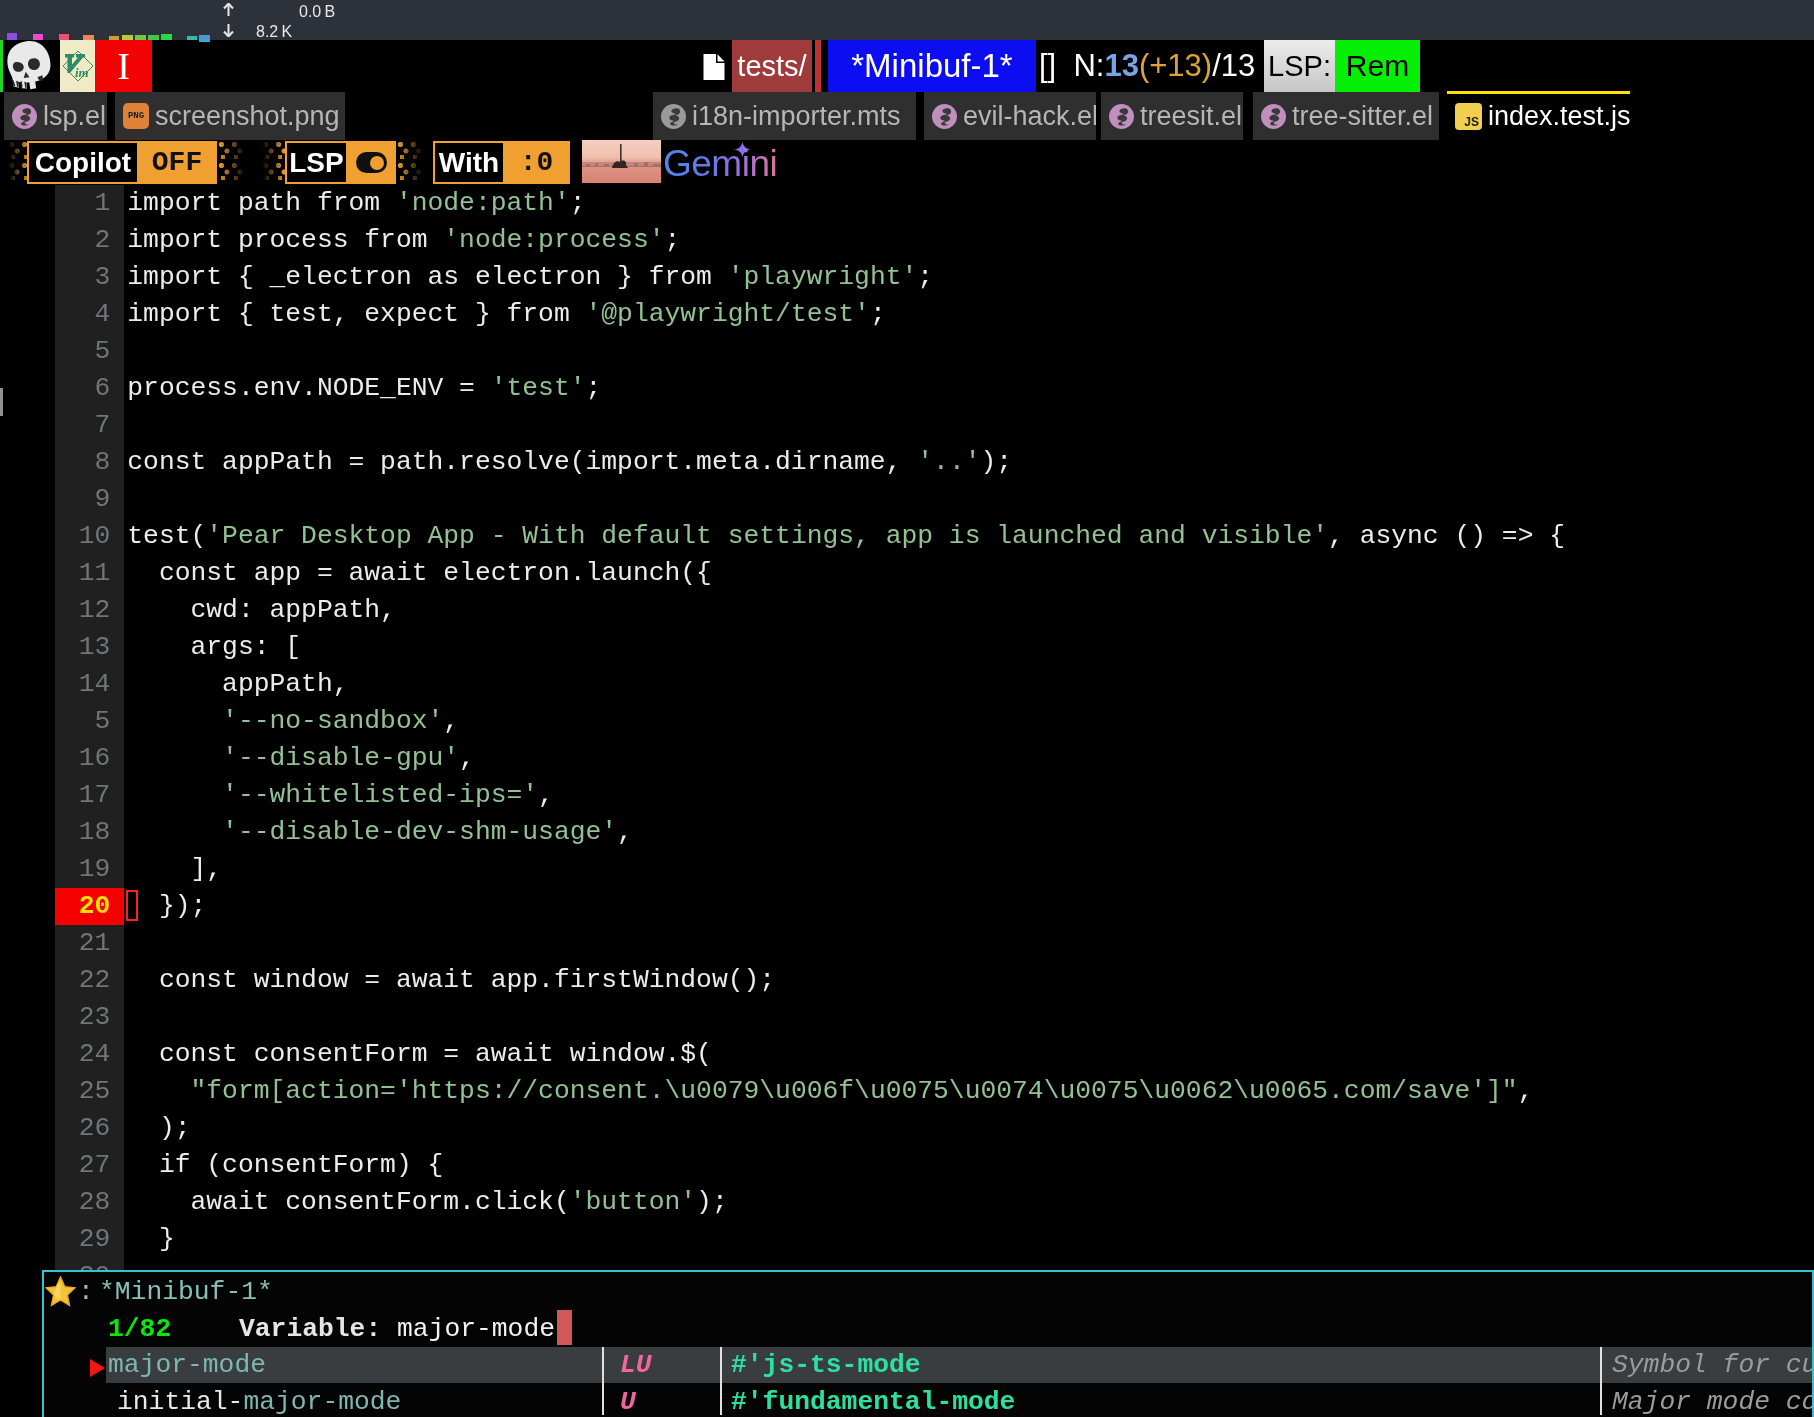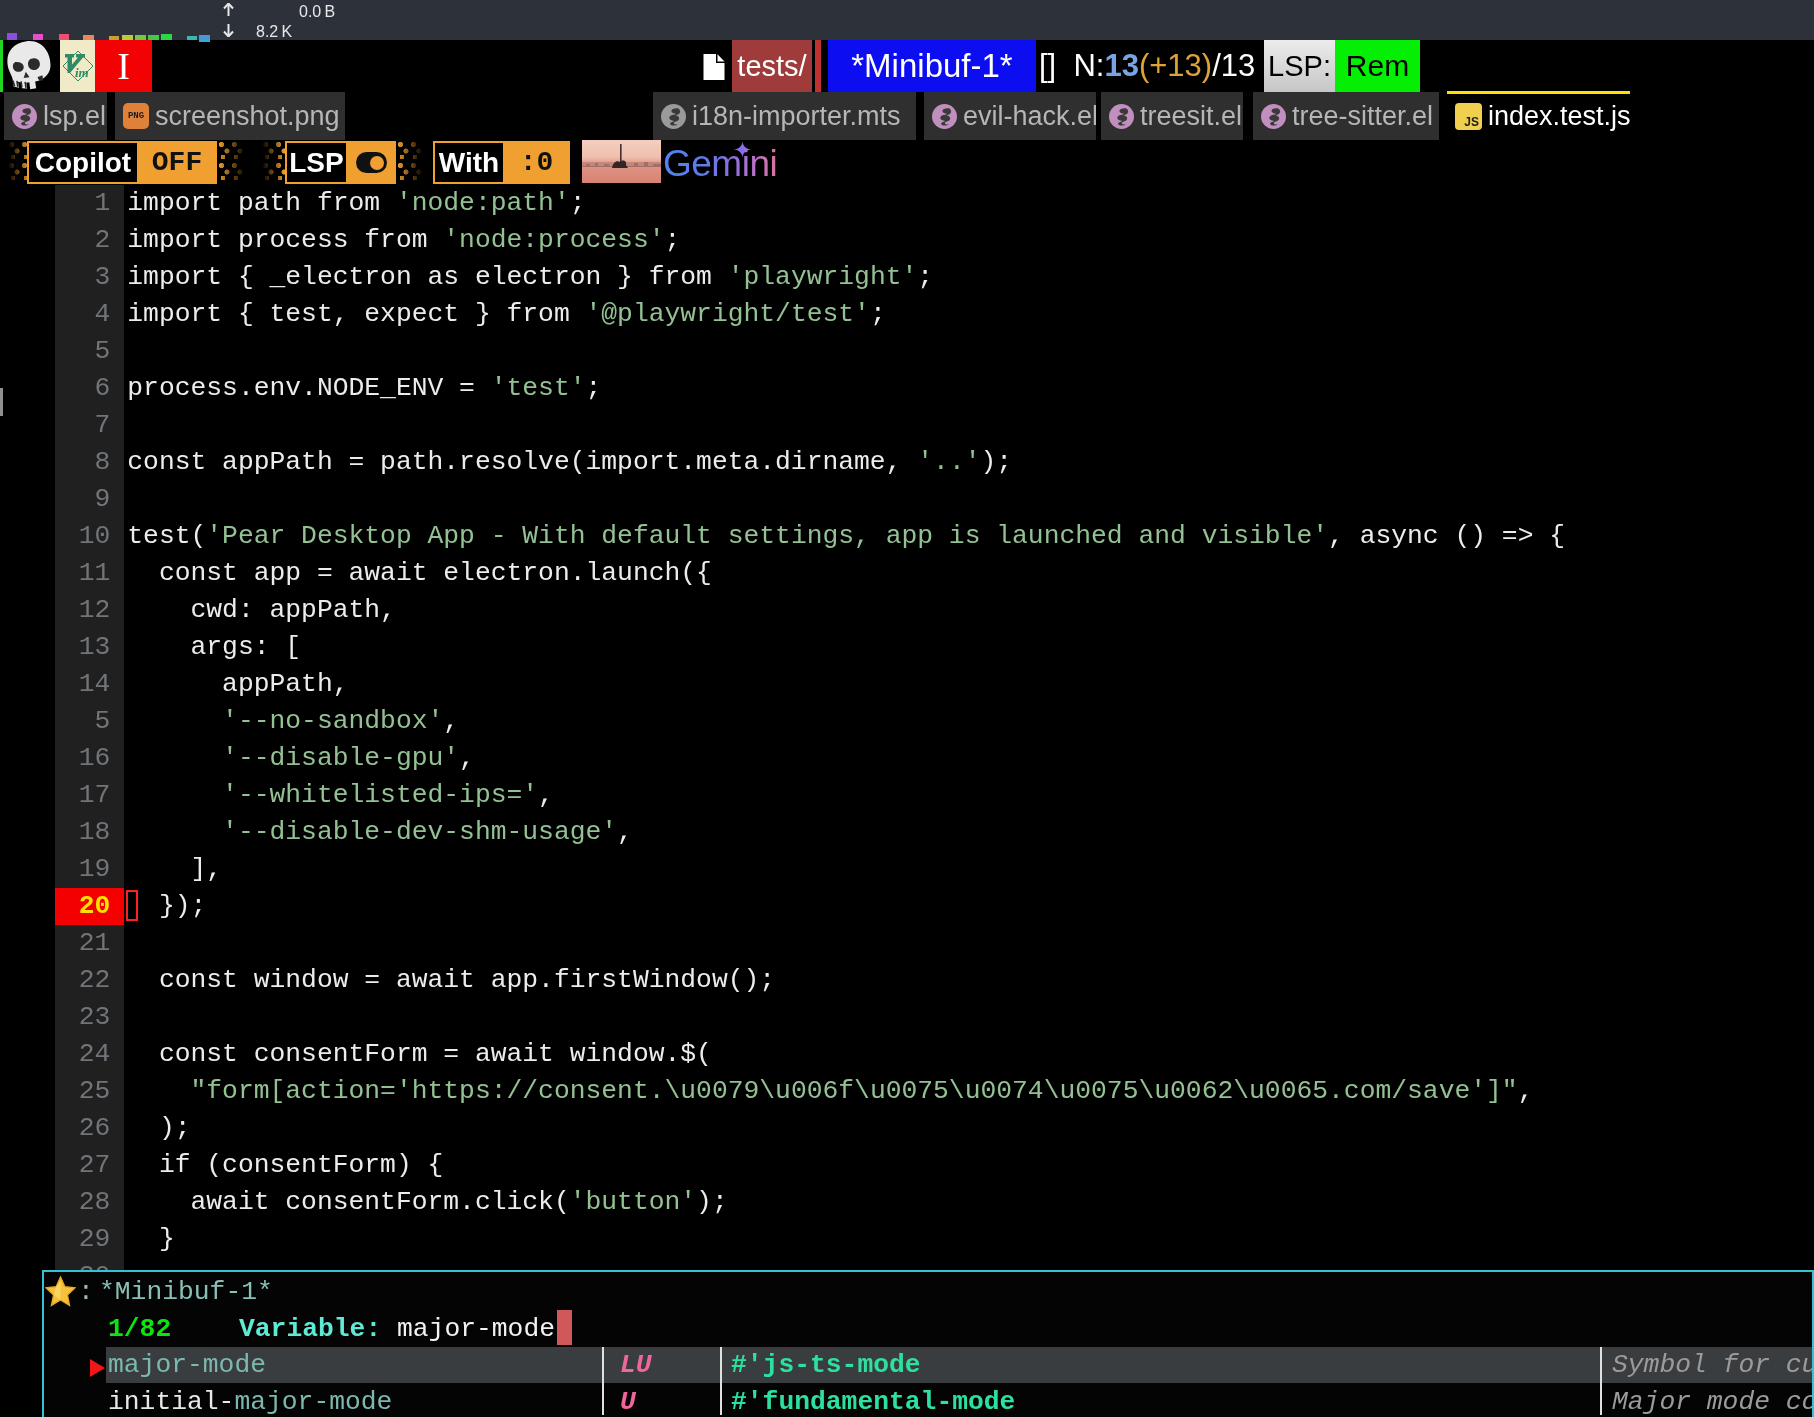--- a/index.html
+++ b/index.html
@@ -231,33 +231,33 @@
   <div class="abs" style="left:0; top:388px; width:3px; height:28px; background:#909090;"></div>
 
   <div id="popup" class="abs" style="overflow:hidden;">
     <svg class="abs" style="left:1px; top:4px;" width="31" height="31" viewBox="0 0 31 31">
       <path d="M15.5 1 L19.8 10.7 L30 11.8 L22.4 18.9 L24.5 29.4 L15.5 24 L6.5 29.4 L8.6 18.9 L1 11.8 L11.2 10.7 Z" fill="#f5c33b" stroke="#e8a820" stroke-width="1.4"></path>
       <path d="M15.5 5 L15.5 24 L8.6 18.9 L11.2 10.7 Z" fill="#fbd96a" opacity="0.8"></path>
     </svg>
     <div class="prow" style="left:34px; top:2px; line-height:37px; color:#9fb8b4;">:</div>
     <div class="prow" style="left:55px; top:2px; line-height:37px; color:#88c0b8;">*Minibuf-1*</div>
     <div class="prow" style="left:64px; top:39px; line-height:37px;"><b style="color:#0ce60c;">1/82</b></div>
-    <div class="prow" style="left:195px; top:39px; line-height:37px;"><b style="color:#5eead4;">Variable: </b><span style="color:#f2f2f2;">major-mode</span></div>
+    <div class="prow" style="left:195px; top:39px; line-height:37px;"><b style="color:#e5e5e5;">Variable: </b><span style="color:#f2f2f2;">major-mode</span></div>
     <div class="abs" style="left:513px; top:38px; width:15px; height:35px; background:#d05858;"></div>
 
     <div class="abs" style="left:62px; top:75px; width:1708px; height:36px; background:#3a3d3f;"></div>
     <div class="abs" style="left:46px; top:87px; width:0; height:0; border-left:15.5px solid #f21616; border-top:9.3px solid transparent; border-bottom:9.3px solid transparent;"></div>
     <div class="abs" style="left:558px; top:75px; width:2px; height:68px; background:#e0e0e0;"></div>
     <div class="abs" style="left:676px; top:75px; width:2px; height:68px; background:#e0e0e0;"></div>
     <div class="abs" style="left:1556px; top:75px; width:2px; height:68px; background:#e0e0e0;"></div>
 
     <div class="prow" style="left:64px; top:75px; line-height:36px; color:#7db8b0;">major-mode</div>
     <div class="prow" style="left:576px; top:75px; line-height:36px;"><b><i style="color:#f0659c;">LU</i></b></div>
     <div class="prow" style="left:687px; top:75px; line-height:36px;"><b style="color:#2ce0a0;">#'js-ts-mode</b></div>
     <div class="prow" style="left:1568px; top:75px; line-height:36px;"><i style="color:#9b9b9b;">Symbol for current buffer's ma</i></div>
 
-    <div class="prow" style="left:64px; top:112px; line-height:36px;"><span style="color:#e8e8e8;">initial-</span><span style="color:#7db8b0;">major-mode</span></div>
+    <div class="prow" style="left:64px; top:112px; line-height:36px;"><span style="color:#e8e8e8;margin-left:9px;">initial-</span><span style="color:#7db8b0;">major-mode</span></div>
     <div class="prow" style="left:576px; top:112px; line-height:36px;"><b><i style="color:#f0659c;">U</i></b></div>
     <div class="prow" style="left:687px; top:112px; line-height:36px;"><b style="color:#2ce0a0;">#'fundamental-mode</b></div>
     <div class="prow" style="left:1568px; top:112px; line-height:36px;"><i style="color:#9b9b9b;">Major mode command symbol to us</i></div>
   </div>
 
 </div>
 
 </body></html>

